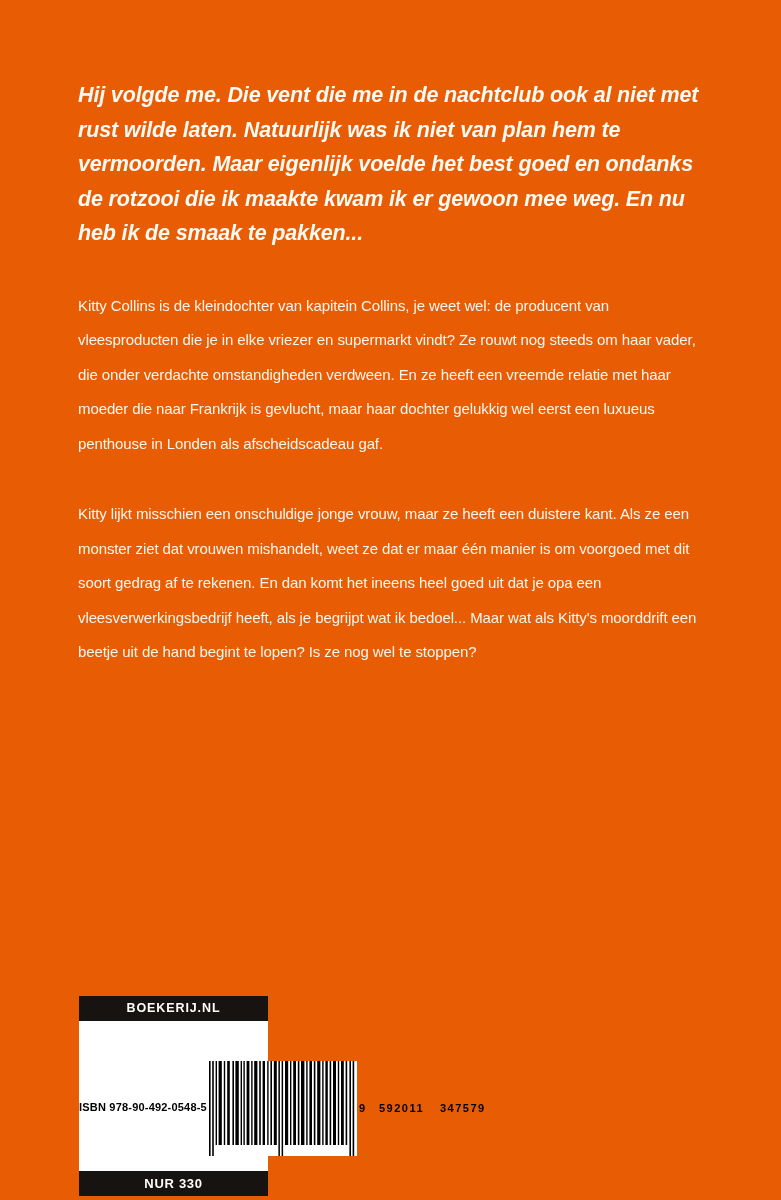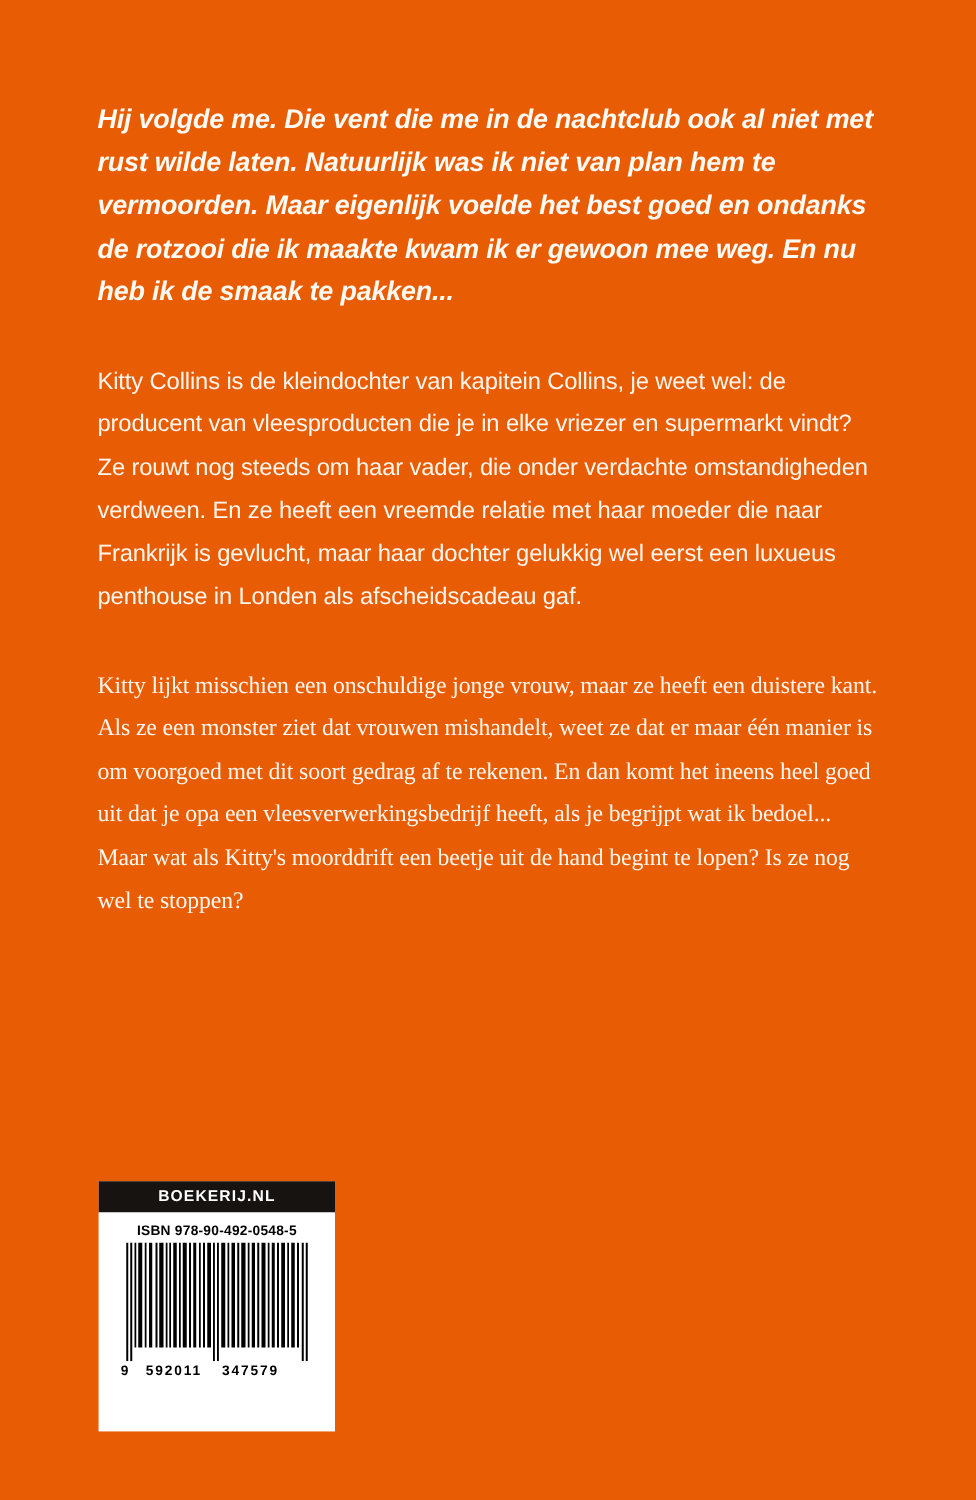--- a/index.html
+++ b/index.html
@@ -35,32 +35,32 @@
     font-weight: 700;
     font-size: 21.5px;
     line-height: 34.5px;
     letter-spacing: -0.15px;
     margin: 0 0 38px 0;
   }
 
   .para {
     color: #fdf6ee;
     font-weight: 400;
-    font-size: 19px;
+    font-size: 15px;
     line-height: 34.5px;
     letter-spacing: -0.1px;
     margin: 0 0 36px 0;
   }
-  .para:last-child { margin-bottom: 0; font-family: Liberation Serif, serif; }
+  .para:last-child { margin-bottom: 0; }
 
   
   #barcode-block {
     position: absolute;
     left: 79px;
-    top: 945px;
+    top: 996px;
     width: 189px;
     height: 200px;
     background: #ffffff;
     display: flex;
     flex-direction: column;
   }
 
   .bc-bar {
     background: #161310;
     color: #ffffff;
@@ -75,23 +75,23 @@
   .bc-bar.footer {
     font-size: 13px;
     letter-spacing: 0.7px;
   }
 
   .bc-white {
     flex: 1 1 auto;
     background: #ffffff;
     position: relative;
     display: flex;
-    flex-direction: column;
+    flex-direction: row;
     align-items: center;
-    padding-top: 9px;
+    padding-top: 24px;
     box-sizing: border-box;
   }
 
   .isbn-text {
     color: #000000;
     font-weight: 700;
     font-size: 11px;
     letter-spacing: 0.2px;
     white-space: nowrap;
     margin-bottom: 3px;
@@ -195,16 +195,17 @@
       </div>
 
       <div class="digits-row">
         <span class="dg-left">9</span>
         <span class="dg-mid">592011</span>
         <span class="dg-right">347579</span>
       </div>
 
     </div>
 
+    <div class="bc-bar footer">NUR 330</div>
 
   </div>
 
 </div>
 
 </body></html>

